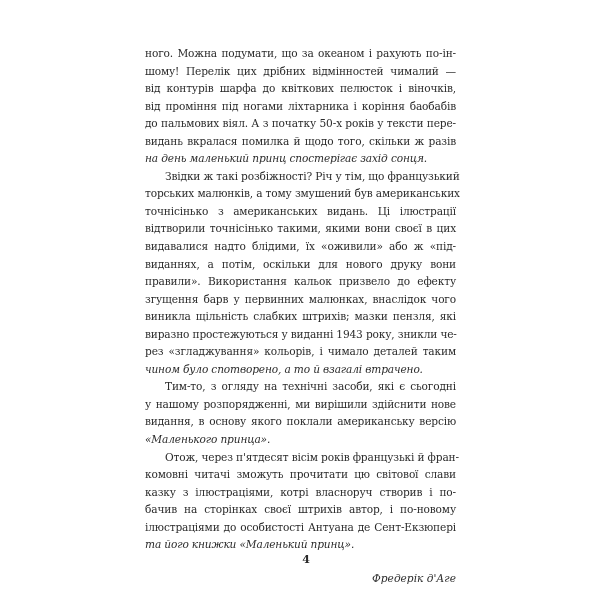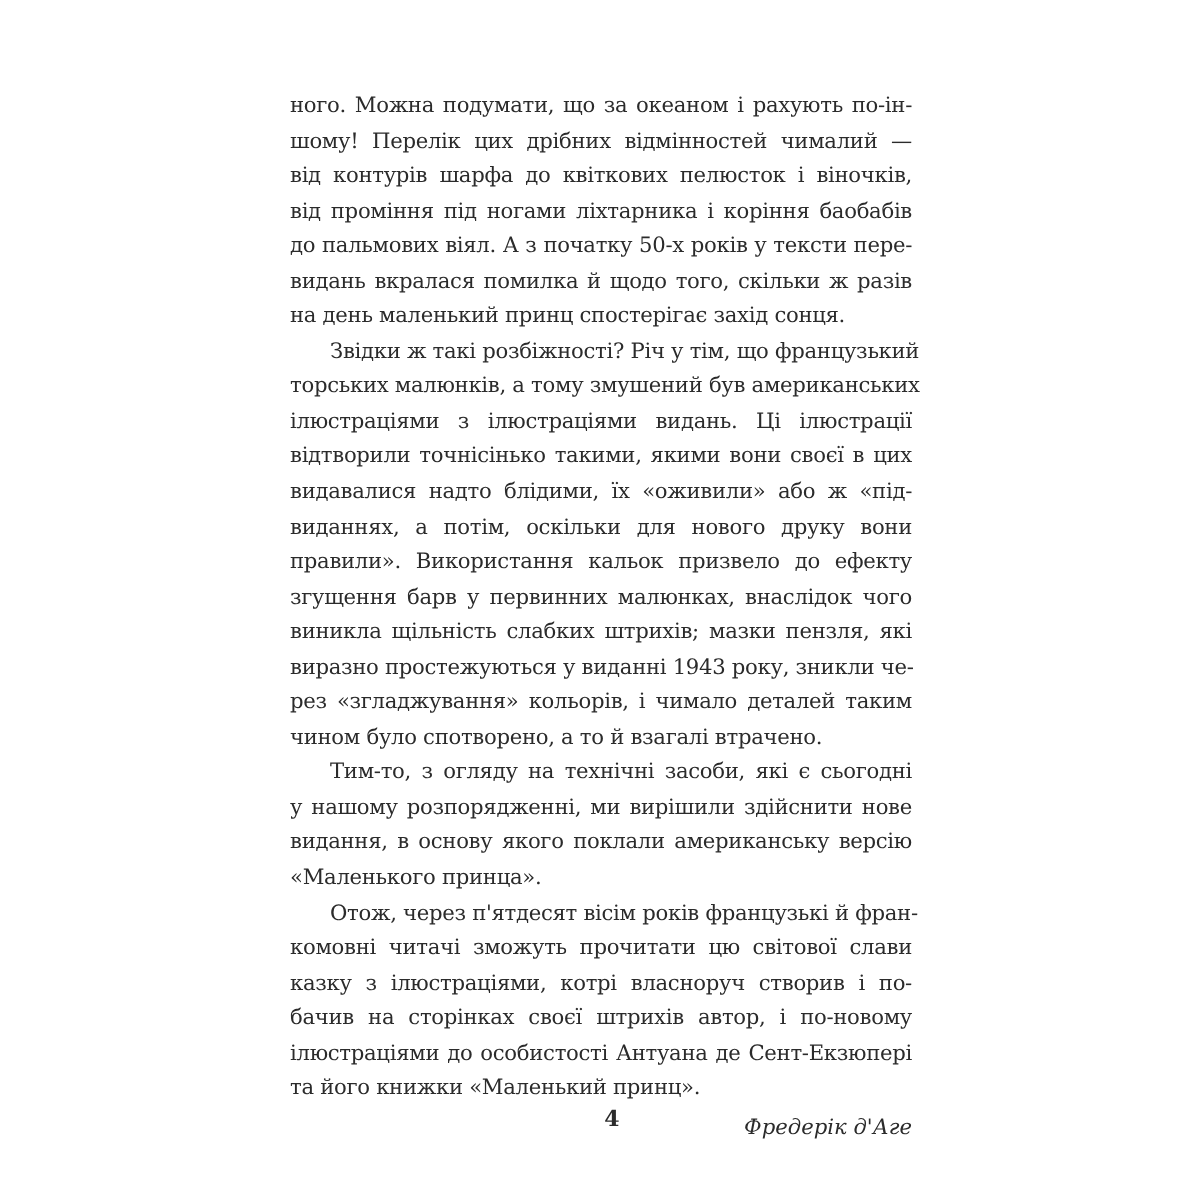--- a/index.html
+++ b/index.html
@@ -12,25 +12,25 @@
     font-family: "DejaVu Serif", "Liberation Serif", serif;
     font-size: 10.6px;
     line-height: 17.55px;
     color: #2b2b2b;
   }
   .line {
     display: block; white-space: nowrap; height: 17.55px;
     text-align: justify; text-align-last: justify;
     letter-spacing: -0.15px;
   }
-  .line.last { text-align-last: left; }
+  .line.last { text-align-last: left; font-style: italic; }
   .line.indent { padding-left: 20px; }
   .signature {
     display: block; text-align: right; font-style: italic; height: 17.55px;
-    margin-top: 2px;
+    margin-top: 16px;
   }
   .page-number {
     position: absolute; left: 296px; top: 553px; width: 20px; text-align: center;
     font-family: "DejaVu Serif", "Liberation Serif", serif; font-size: 11px; font-weight: bold; color: #2b2b2b;
   }
 </style>
 </head>
 <body>
 
 <div class="page">
@@ -40,21 +40,21 @@
       <span class="line">шому! Перелік цих дрібних відмінностей чималий —</span>
       <span class="line">від контурів шарфа до квіткових пелюсток і віночків,</span>
       <span class="line">від проміння під ногами ліхтарника і коріння баобабів</span>
       <span class="line">до пальмових віял. А з початку 50-х років у тексти пере-</span>
       <span class="line">видань вкралася помилка й щодо того, скільки ж разів</span>
       <span class="line last">на день маленький принц спостерігає захід сонця.</span>
     </div>
     <div>
       <span class="line indent">Звідки ж такі розбіжності? Річ у тім, що французький</span>
       <span class="line">торських малюнків, а тому змушений був американських</span>
-      <span class="line">ілюстраціями з ілюстраціями видань. Ці ілюстрації</span>
+      <span class="line">точнісінько з американських видань. Ці ілюстрації</span>
       <span class="line">відтворили точнісінько такими, якими вони своєї в цих</span>
       <span class="line">видавалися надто блідими, їх «оживили» або ж «під-</span>
       <span class="line">виданнях, а потім, оскільки для нового друку вони</span>
       <span class="line">правили». Використання кальок призвело до ефекту</span>
       <span class="line">згущення барв у первинних малюнках, внаслідок чого</span>
       <span class="line">виникла щільність слабких штрихів; мазки пензля, які</span>
       <span class="line">виразно простежуються у виданні 1943 року, зникли че-</span>
       <span class="line">рез «згладжування» кольорів, і чимало деталей таким</span>
       <span class="line last">чином було спотворено, а то й взагалі втрачено.</span>
     </div>

